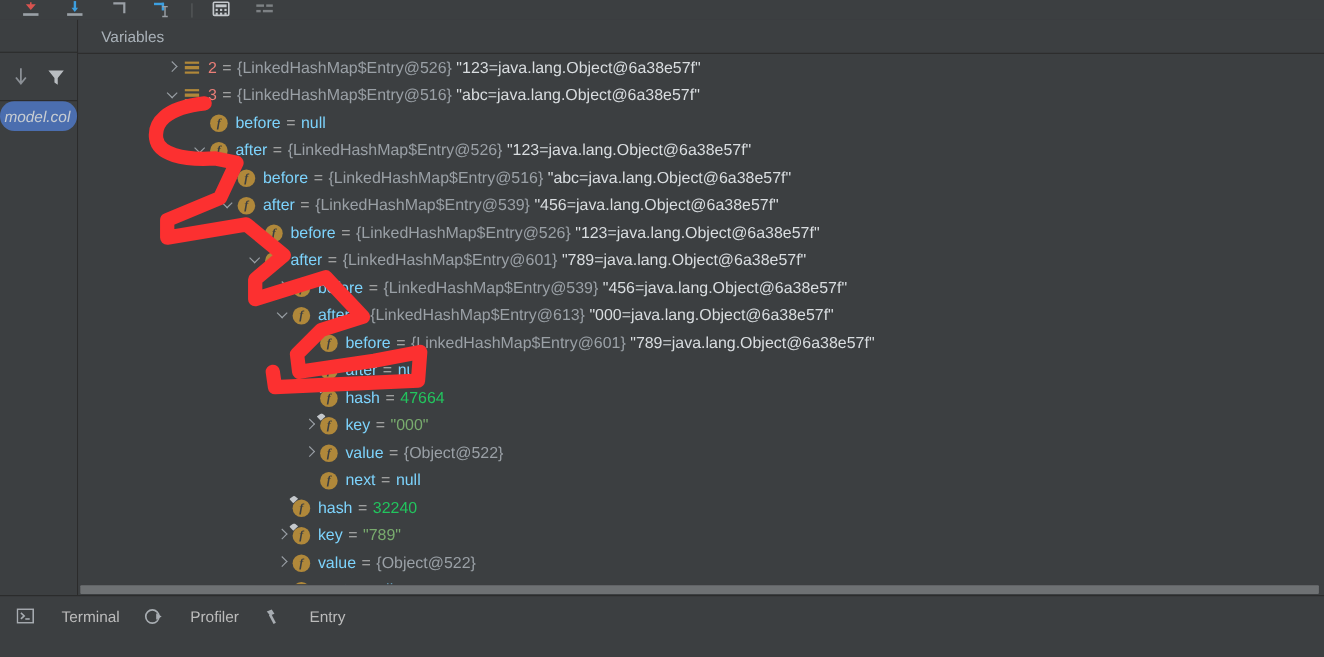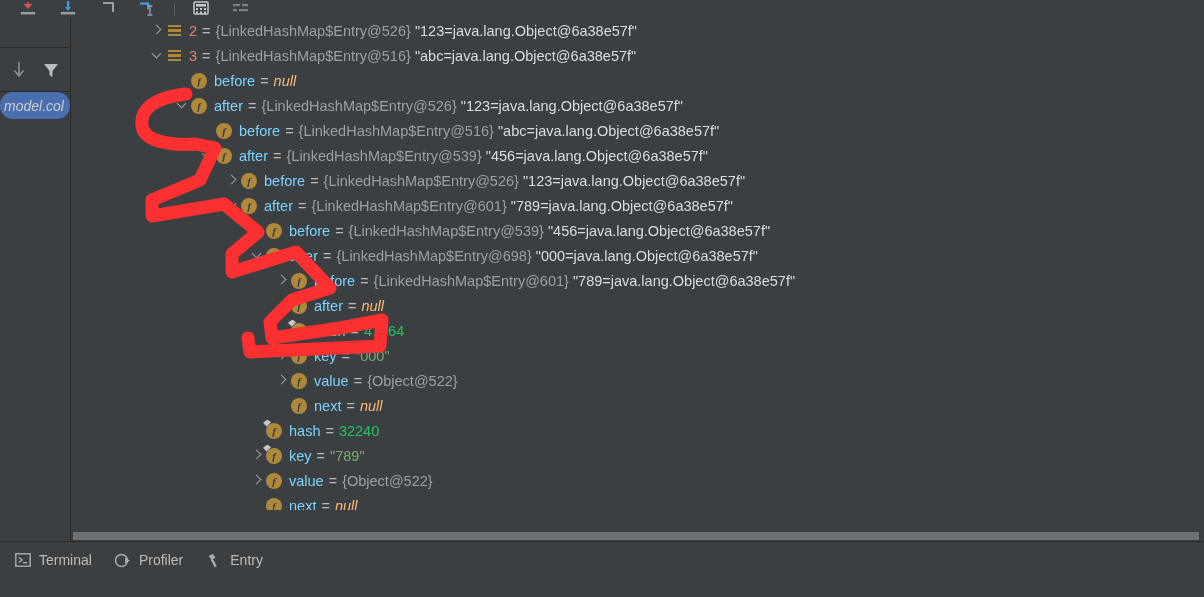--- a/index.html
+++ b/index.html
@@ -84,21 +84,21 @@
     display: flex; flex-direction: column; justify-content: center; gap: 2px;
   }
   .icon-arr i { display:block; width: 13px; height: 2.5px; background: #b0883a; }
 
   .nm      { color: #7dd3fc; }
   .eq      { color: #bbbbbb; padding: 0 5px; }
   .ref     { color: #9aa0a6; }
   .str     { color: #d9dde0; }
   .strgreen{ color: #79ab6e; }
   .num     { color: #22c55e; }
-  .nul     { color: #fdba74; font-style: italic; }
+  .nul     { color: #7dd3fc; }
   .idx     { color: #ec7f78; }
 
   
   .h-scroll {
     position: absolute; left: 0; bottom: 0; width: 1133px; height: 10px;
     background: #3c3f41;
   }
   .h-scroll .thumb {
     position: absolute; left: 2px; top: 1px; width: 1126px; height: 8px;
     background: #6e7173; border-radius: 1px;
@@ -109,21 +109,21 @@
 
   
   .statusbar {
     position: absolute; left: 0; bottom: 0; width: 1204px; height: 56px;
     background: #3c3f41; border-top: 1px solid #2b2b2b;
   }
   .status-items {
     display: flex; align-items: center; height: 36px; padding-left: 14px; gap: 22px;
   }
   .status-item {
-    display: flex; align-items: center; gap: 7px;
+    display: flex; align-items: center; gap: 24px;
     color: #bbbbbb; font-size: 14px;
   }
   .si-icon { width: 18px; height: 16px; display:flex; align-items:center; justify-content:center; }
 </style>
 </head>
 <body>
 
 <div id="app">
 
   <div class="toolbar">
@@ -188,20 +188,23 @@
           <path d="M2 4 L16 4 L10.5 11 L10.5 17 L7.5 15 L7.5 11 Z" fill="#b9bdc1"></path>
         </svg>
       </div>
     </div>
     <div class="rail-chip">
       <span>model.col</span>
     </div>
   </div>
 
   <div class="vars-panel">
+    <div class="vars-header">
+      <span>Variables</span>
+    </div>
     <div class="tree" id="tree">
         <div class="row" style="padding-left: 78px;"><span class="twisty right"></span><span class="icon-arr">
             <i></i>
             <i></i>
             <i></i>
           </span><span class="idx">2</span><span class="eq">=</span><span class="ref">{LinkedHashMap$Entry@526}</span>&nbsp;<span class="str">"123=java.lang.Object@6a38e57f"</span></div>
         <div class="row" style="padding-left: 78px;"><span class="twisty down"></span><span class="icon-arr">
             <i></i>
             <i></i>
             <i></i>
@@ -212,21 +215,21 @@
           <span class="nm">before</span>
           <span class="eq">=</span>
           <span class="nul">null</span>
         </div>
         <div class="row" style="padding-left: 103px;"><span class="twisty down"></span><span class="icon-f">f</span><span class="nm">after</span><span class="eq">=</span><span class="ref">{LinkedHashMap$Entry@526}</span>&nbsp;<span class="str">"123=java.lang.Object@6a38e57f"</span></div>
         <div class="row" style="padding-left: 128px;"><span class="twisty "></span><span class="icon-f">f</span><span class="nm">before</span><span class="eq">=</span><span class="ref">{LinkedHashMap$Entry@516}</span>&nbsp;<span class="str">"abc=java.lang.Object@6a38e57f"</span></div>
         <div class="row" style="padding-left: 128px;"><span class="twisty down"></span><span class="icon-f">f</span><span class="nm">after</span><span class="eq">=</span><span class="ref">{LinkedHashMap$Entry@539}</span>&nbsp;<span class="str">"456=java.lang.Object@6a38e57f"</span></div>
         <div class="row" style="padding-left: 153px;"><span class="twisty right"></span><span class="icon-f">f</span><span class="nm">before</span><span class="eq">=</span><span class="ref">{LinkedHashMap$Entry@526}</span>&nbsp;<span class="str">"123=java.lang.Object@6a38e57f"</span></div>
         <div class="row" style="padding-left: 153px;"><span class="twisty down"></span><span class="icon-f">f</span><span class="nm">after</span><span class="eq">=</span><span class="ref">{LinkedHashMap$Entry@601}</span>&nbsp;<span class="str">"789=java.lang.Object@6a38e57f"</span></div>
         <div class="row" style="padding-left: 178px;"><span class="twisty right"></span><span class="icon-f">f</span><span class="nm">before</span><span class="eq">=</span><span class="ref">{LinkedHashMap$Entry@539}</span>&nbsp;<span class="str">"456=java.lang.Object@6a38e57f"</span></div>
-        <div class="row" style="padding-left: 178px;"><span class="twisty down"></span><span class="icon-f">f</span><span class="nm">after</span><span class="eq">=</span><span class="ref">{LinkedHashMap$Entry@698}</span>&nbsp;<span class="str">"000=java.lang.Object@6a38e57f"</span></div>
+        <div class="row" style="padding-left: 178px;"><span class="twisty down"></span><span class="icon-f">f</span><span class="nm">after</span><span class="eq">=</span><span class="ref">{LinkedHashMap$Entry@613}</span>&nbsp;<span class="str">"000=java.lang.Object@6a38e57f"</span></div>
         <div class="row" style="padding-left: 203px;"><span class="twisty right"></span><span class="icon-f">f</span><span class="nm">before</span><span class="eq">=</span><span class="ref">{LinkedHashMap$Entry@601}</span>&nbsp;<span class="str">"789=java.lang.Object@6a38e57f"</span></div>
         <div class="row" style="padding-left: 203px;">
           <span class="twisty "></span>
           <span class="icon-f">f</span>
           <span class="nm">after</span>
           <span class="eq">=</span>
           <span class="nul">null</span>
         </div>
         <div class="row" style="padding-left: 203px;">
           <span class="twisty "></span>

